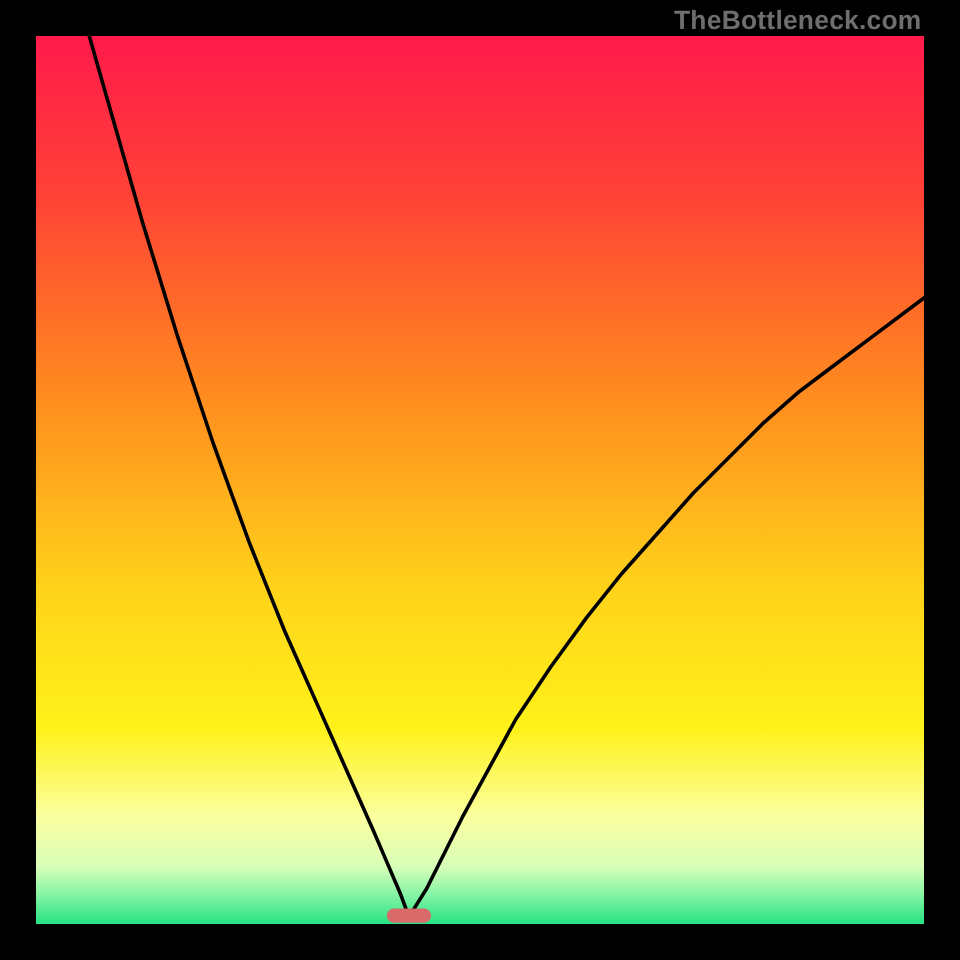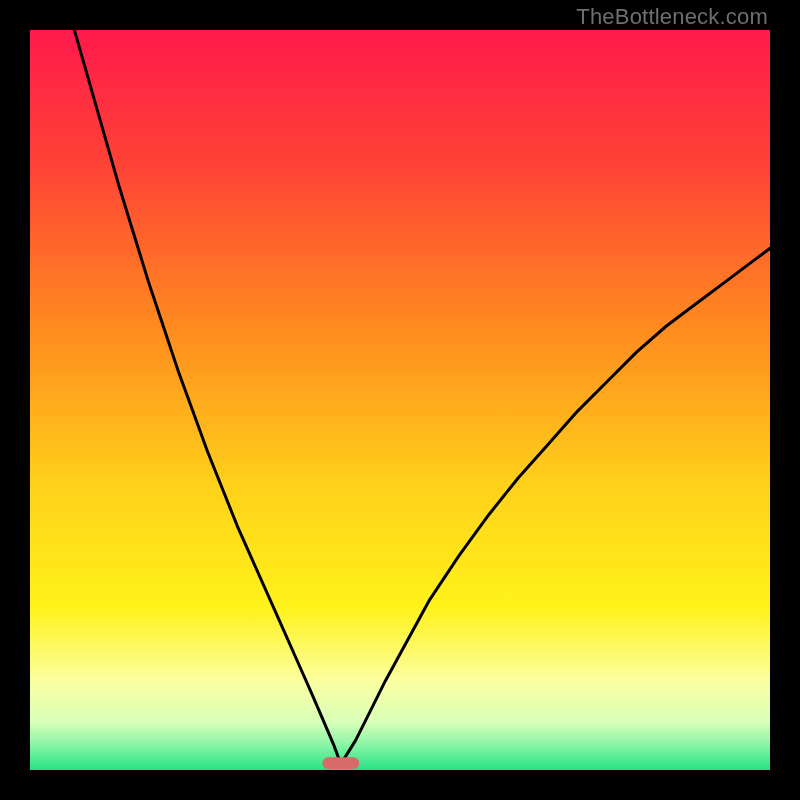--- a/index.html
+++ b/index.html
@@ -26,21 +26,21 @@
     width: 740px;
     height: 740px;
   }
   .watermark {
     position: absolute;
     top: 4px;
     right: 32px;
     color: #6e6e6e;
     font-size: 22px;
     letter-spacing: 0.2px;
-    font-weight: 400;
+    font-weight: 700;
   }
   svg { display: block; }
 </style>
 </head>
 <body>
 
 <div class="watermark">TheBottleneck.com</div>
 
 <div class="frame">
   <svg class="plot" viewBox="0 0 740 740" preserveAspectRatio="none">

